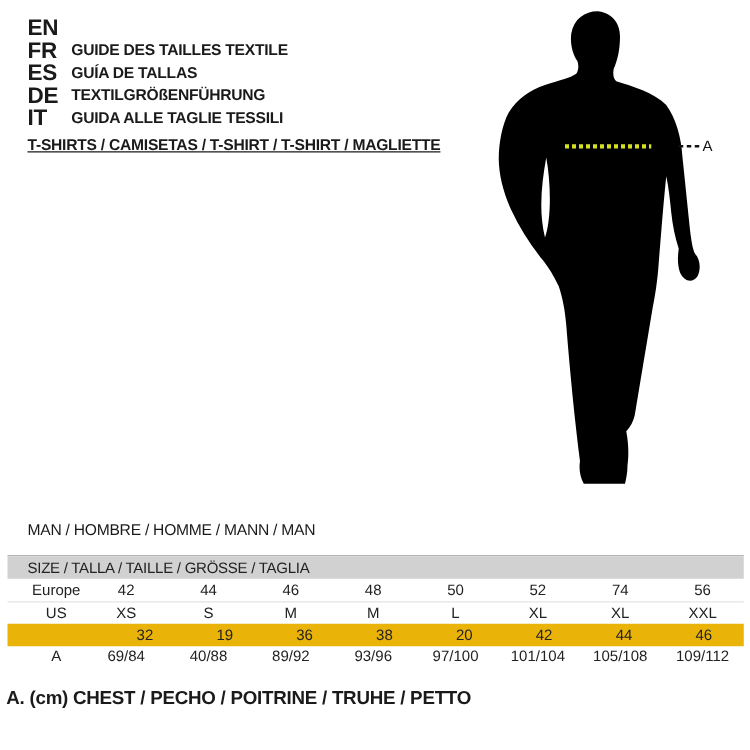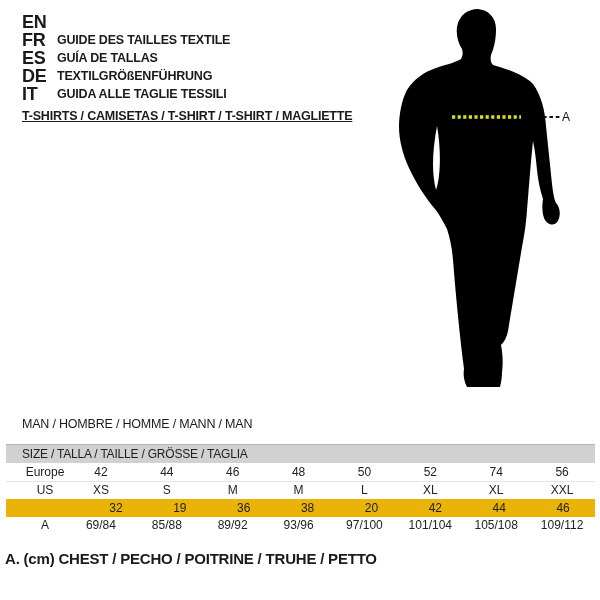--- a/index.html
+++ b/index.html
@@ -153,21 +153,21 @@
     <div class="t-cell">38</div>
     <div class="t-cell">20</div>
     <div class="t-cell">42</div>
     <div class="t-cell">44</div>
     <div class="t-cell">46</div>
   </div>
 
   <div class="t-row">
     <div class="t-label">A</div>
     <div class="t-cell">69/84</div>
-    <div class="t-cell">85/88</div>
+    <div class="t-cell">40/88</div>
     <div class="t-cell">89/92</div>
     <div class="t-cell">93/96</div>
     <div class="t-cell">97/100</div>
     <div class="t-cell">101/104</div>
     <div class="t-cell">105/108</div>
     <div class="t-cell">109/112</div>
   </div>
 </div>
 
 <div class="abs footnote">A. (cm) CHEST / PECHO / POITRINE / TRUHE / PETTO</div>

